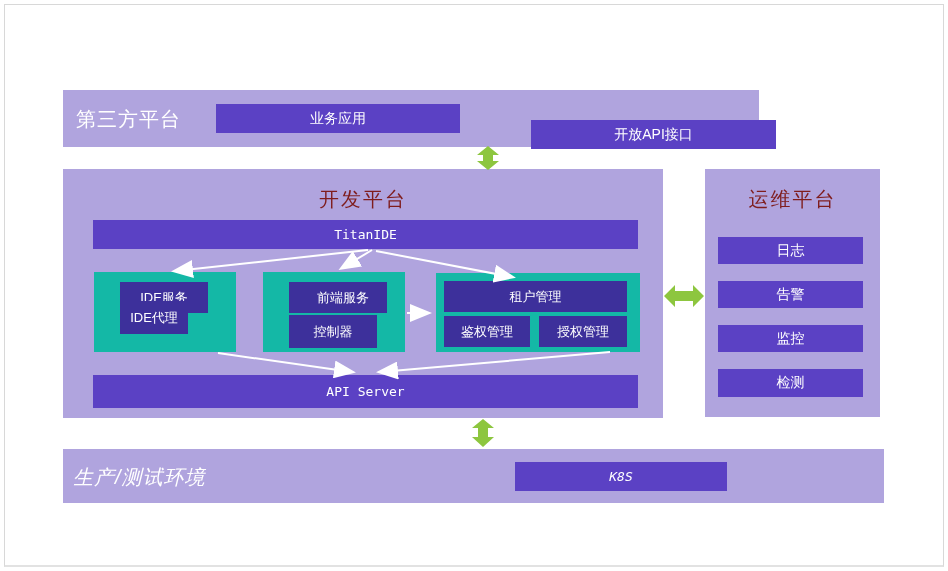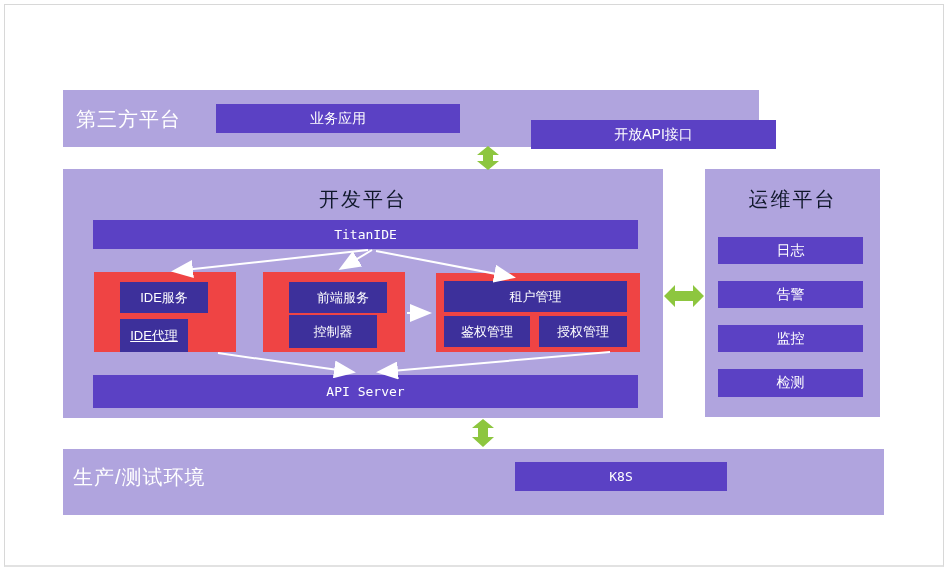--- a/index.html
+++ b/index.html
@@ -14,28 +14,28 @@
   .band{position:absolute;background:#b0a4de;}
   .band-label{
     position:absolute;color:#ffffff;font-size:20px;letter-spacing:1px;white-space:nowrap;
   }
   .pill{
     position:absolute;background:#5b41c4;color:#ffffff;
     display:flex;align-items:center;justify-content:center;
     font-size:14px;white-space:nowrap;
   }
   .mono{font-family:"DejaVu Sans Mono","Liberation Mono",monospace;font-size:13px;}
-  .group{position:absolute;background:#ef4444;}
+  .group{position:absolute;background:#14b8a6;}
   .inner{
     position:absolute;background:#3d309b;color:#ffffff;
     display:flex;align-items:center;justify-content:center;
     font-size:13px;white-space:nowrap;
   }
   .platform-title{
-    position:absolute;width:100%;text-align:center;color:#0f172a;
+    position:absolute;width:100%;text-align:center;color:#7f1d1d;
     font-size:20px;letter-spacing:2px;
   }
   svg.overlay{position:absolute;left:0;top:0;pointer-events:none;}
 </style>
 </head>
 <body>
 
 <div class="page">
   <div class="frame"></div>
 
@@ -45,21 +45,21 @@
     <div class="pill" style="left:468px;top:30px;width:245px;height:29px;">开放API接口</div>
   </div>
 
   <div class="band" style="left:63px;top:169px;width:600px;height:249px;">
     <div class="platform-title" style="top:17px;">开发平台</div>
 
     <div class="pill mono" style="left:30px;top:51px;width:545px;height:29px;">TitanIDE</div>
 
     <div class="group" style="left:31px;top:103px;width:142px;height:80px;">
       <div class="inner" style="left:26px;top:10px;width:88px;height:31px;">IDE服务</div>
-      <div class="inner" style="left:26px;top:47px;width:68px;height:33px;text-decoration:underline;">IDE代理</div>
+      <div class="inner" style="left:26px;top:29px;width:68px;height:33px;">IDE代理</div>
     </div>
 
     <div class="group" style="left:200px;top:103px;width:142px;height:80px;">
       <div class="inner" style="left:26px;top:10px;width:88px;height:31px;padding-left:10px;">前端服务</div>
       <div class="inner" style="left:26px;top:43px;width:88px;height:33px;">控制器</div>
     </div>
 
     <div class="group" style="left:373px;top:104px;width:204px;height:79px;">
       <div class="inner" style="left:8px;top:8px;width:183px;height:31px;">租户管理</div>
       <div class="inner" style="left:8px;top:43px;width:86px;height:31px;">鉴权管理</div>
@@ -70,21 +70,21 @@
   </div>
 
   <div class="band" style="left:705px;top:169px;width:175px;height:248px;">
     <div class="platform-title" style="top:17px;">运维平台</div>
     <div class="pill" style="left:13px;top:68px;width:145px;height:27px;">日志</div>
     <div class="pill" style="left:13px;top:112px;width:145px;height:27px;">告警</div>
     <div class="pill" style="left:13px;top:200px;width:145px;height:28px;">检测</div>
     <div class="pill" style="left:13px;top:156px;width:145px;height:27px;">监控</div>
   </div>
 
-  <div class="band" style="left:63px;top:449px;width:821px;height:66px;">
+  <div class="band" style="left:63px;top:449px;width:821px;height:54px;font-style:italic;">
     <div class="band-label" style="left:10px;top:15px;">生产/测试环境</div>
     <div class="pill mono" style="left:452px;top:13px;width:212px;height:29px;">K8S</div>
   </div>
 
   <svg class="overlay" width="948" height="571" viewBox="0 0 948 571">
     <defs>
       <marker id="wa" markerWidth="11" markerHeight="9" refX="9" refY="4.5" orient="auto">
         <path d="M0,0 L11,4.5 L0,9 z" fill="#ffffff"></path>
       </marker>
     </defs>

